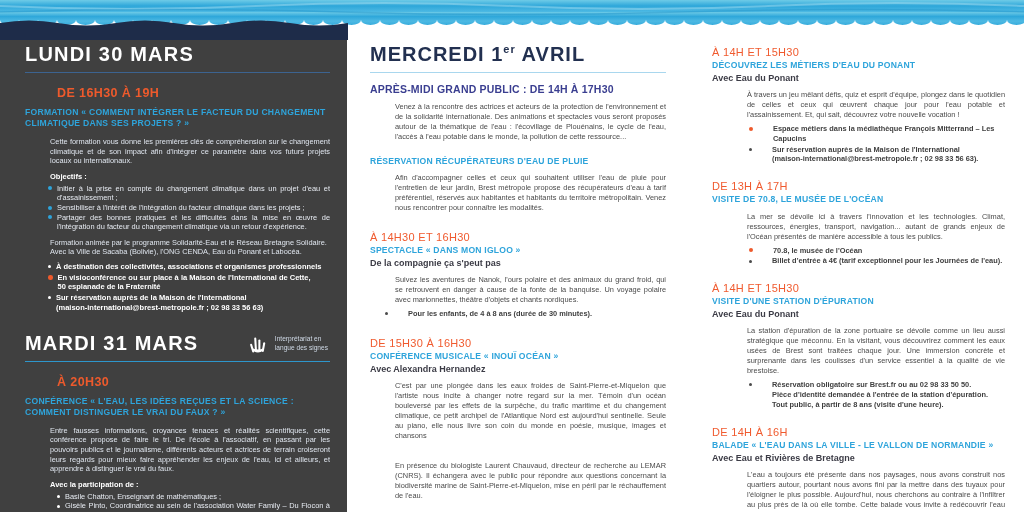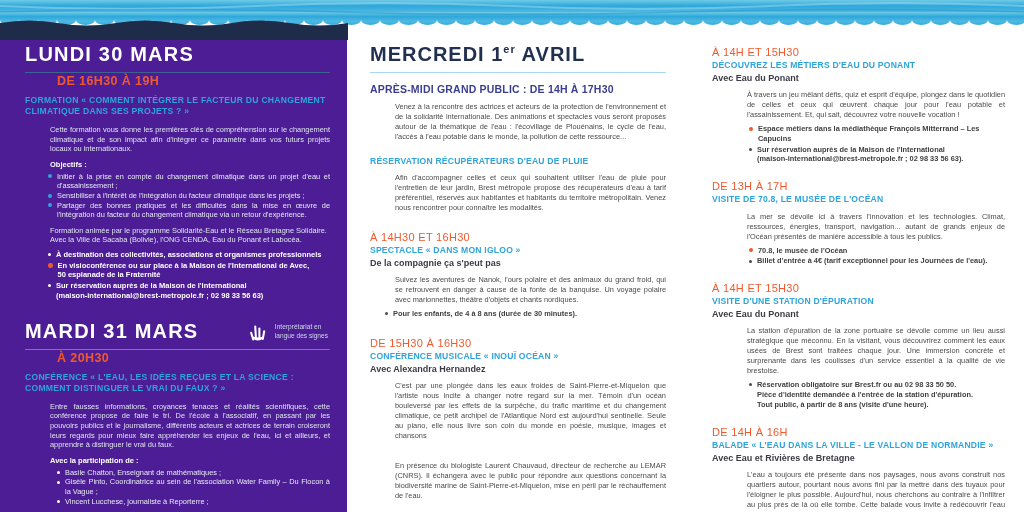--- a/index.html
+++ b/index.html
@@ -7,27 +7,27 @@
     width:1024px;height:512px;position:relative;overflow:hidden;
     background:#ffffff;
     font-family:"Liberation Sans","DejaVu Sans",sans-serif;
     -webkit-font-smoothing:antialiased;
   }
   
   .top-wave{position:absolute;top:0;left:0;width:1024px;height:44px;z-index:3;}
   
   .left-panel{
     position:absolute;left:0;top:28px;width:347px;height:484px;
-    background:#4c1d95;color:#e7ebf2;box-sizing:border-box;
+    background:#404040;color:#e7ebf2;box-sizing:border-box;
     padding:16px 17px 0 25px;z-index:2;
   }
   .day-title{font-size:20px;font-weight:bold;letter-spacing:1.2px;color:#ffffff;line-height:1.05;}
   .rule-left{border:none;border-top:1px solid #3c6390;margin:7px 0 0 0;}
   .rule-mardi{border:none;border-top:1px solid #2d96cc;margin:6px 0 0 0;}
-  .time-l{color:#ee5a2c;font-size:12.5px;font-weight:bold;letter-spacing:.4px;margin-top:2px;line-height:1.1;padding-left:32px;}
+  .time-l{color:#ee5a2c;font-size:12.5px;font-weight:bold;letter-spacing:.4px;margin-top:14px;line-height:1.1;padding-left:32px;}
   .cyan-h{color:#2ea4db;font-size:8.6px;font-weight:bold;letter-spacing:.25px;line-height:1.35;margin-top:6px;}
   .body-l{font-size:7.4px;line-height:9.6px;text-align:justify;color:#dfe5ee;margin:7px 0 0 25px;}
   .lbl-bold{font-size:7.5px;font-weight:bold;color:#ffffff;margin:6px 0 0 25px;}
   .obj-list{margin:3px 0 0 23px;}
   .obj-item{display:flex;gap:5px;font-size:7.4px;line-height:9.6px;color:#e7ebf2;text-align:justify;}
   .dot{flex:0 0 auto;border-radius:50%;}
   .dot-cyan{width:4px;height:4px;background:#2ea4db;margin-top:2.6px;}
   .dot-orange{width:4.5px;height:4.5px;background:#ee5a2c;margin-top:2.4px;}
   .dot-white{width:3px;height:3px;background:#ffffff;margin-top:3.2px;}
   .dot-dark{width:3px;height:3px;background:#4a4a4a;margin-top:3.2px;}
@@ -44,21 +44,21 @@
   .mid-title sup{font-size:11px;}
   .rule-mid{border:none;border-top:1.5px solid #a9d7ee;margin:7px 0 0 0;}
   .indigo-h{color:#3a3e90;font-size:10.5px;font-weight:bold;letter-spacing:.2px;margin-top:10px;line-height:1.2;}
   .body-d{font-size:7.4px;line-height:10px;text-align:justify;color:#4a4a4a;margin:6px 0 0 25px;}
   .body-r{font-size:7.4px;line-height:10px;text-align:justify;color:#4a4a4a;margin:6px 0 0 35px;}
   .cyan-h2{color:#2ea4db;font-size:8.6px;font-weight:bold;letter-spacing:.2px;line-height:1.3;margin-top:2px;}
   .time-m{color:#f05a2e;font-size:11px;font-weight:normal;letter-spacing:.3px;line-height:1.1;}
   .sub-name{color:#3c3c46;font-size:9px;font-weight:bold;line-height:1.2;margin-top:2px;}
   .blist-m{margin:4px 0 0 15px;}
   .blist-r{margin:4px 0 0 37px;}
-  .b-item{display:flex;gap:5px;font-size:7.4px;line-height:9.8px;font-weight:bold;color:#3f3f3f;margin-top:1px;}
+  .b-item{display:flex;gap:20px;font-size:7.4px;line-height:9.8px;font-weight:bold;color:#3f3f3f;margin-top:1px;}
   .mt16{margin-top:16px;} .mt14{margin-top:14px;} .mt18{margin-top:18px;}
 </style>
 </head>
 <body>
 
 <div class="top-wave">
   <svg width="1024" height="44" viewBox="0 0 1024 44">
     <defs>
       <linearGradient id="wg" x1="0" y1="0" x2="0" y2="1">
         <stop offset="0" stop-color="#6ecbe7"></stop>
@@ -104,21 +104,21 @@
   <div class="info-list">
     <div class="info-item">
       <span class="dot dot-white"></span>
       <div>
           <div>À destination des collectivités, associations et organismes professionnels</div>
         </div>
     </div>
     <div class="info-item">
       <span class="dot dot-orange"></span>
       <div>
-        <div>En visioconférence ou sur place à la Maison de l'International de Avec,</div>
+        <div>En visioconférence ou sur place à la Maison de l'International de Cette,</div>
         <div>50 esplanade de la Fraternité</div>
       </div>
     </div>
     <div class="info-item">
       <span class="dot dot-white"></span>
       <div>
         <div>Sur réservation auprès de la Maison de l'International</div>
         <div>(maison-international@brest-metropole.fr ; 02 98 33 56 63)</div>
       </div>
     </div>

